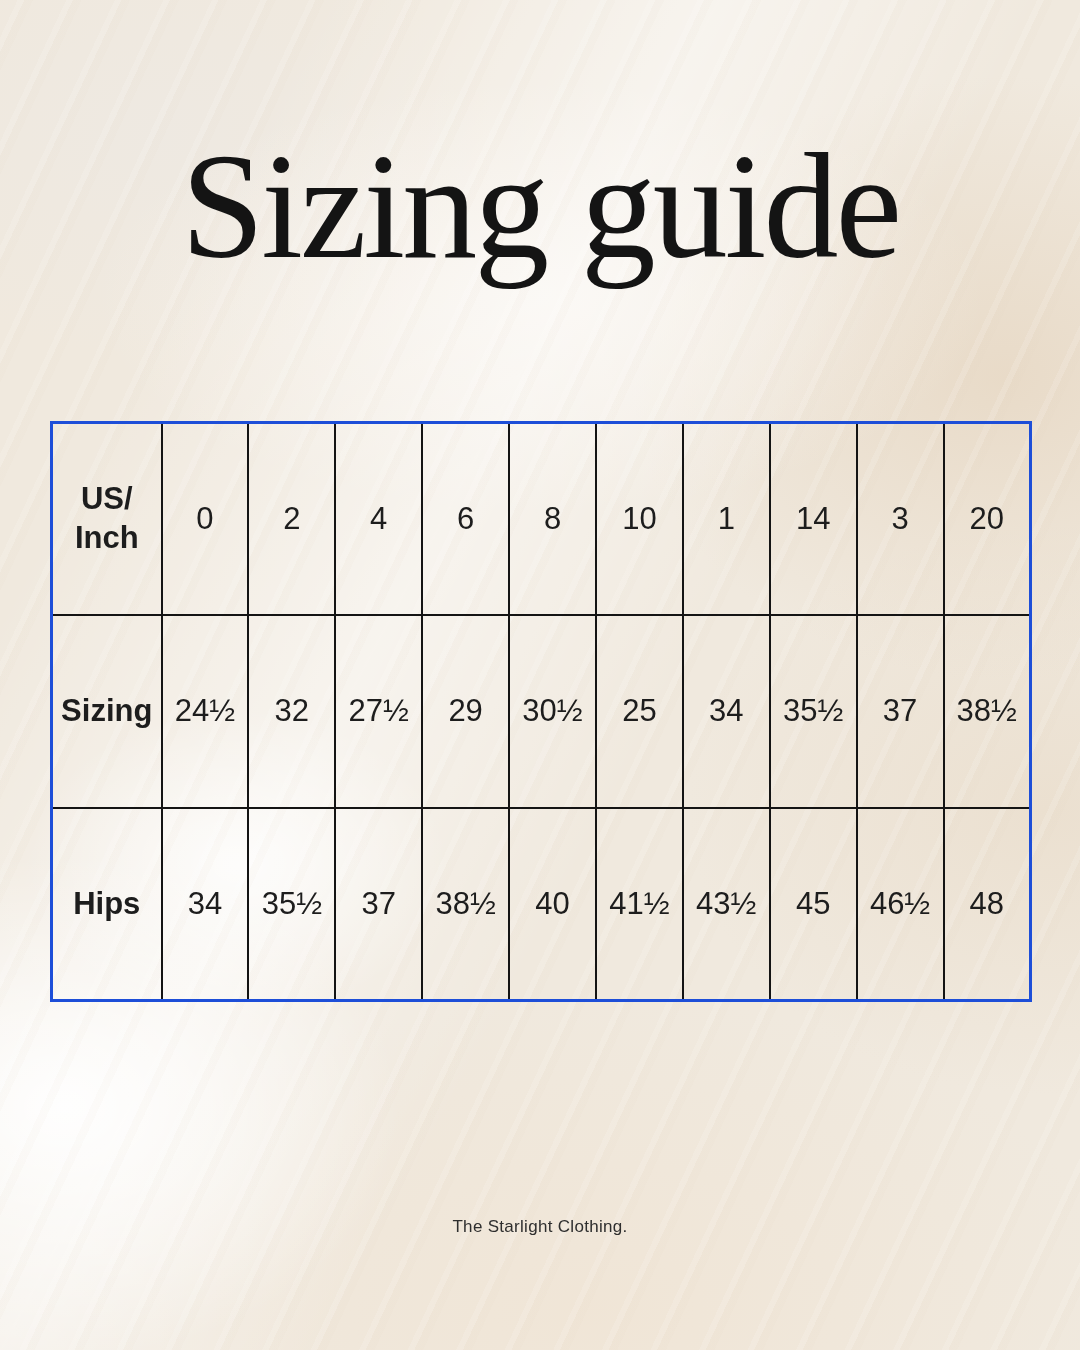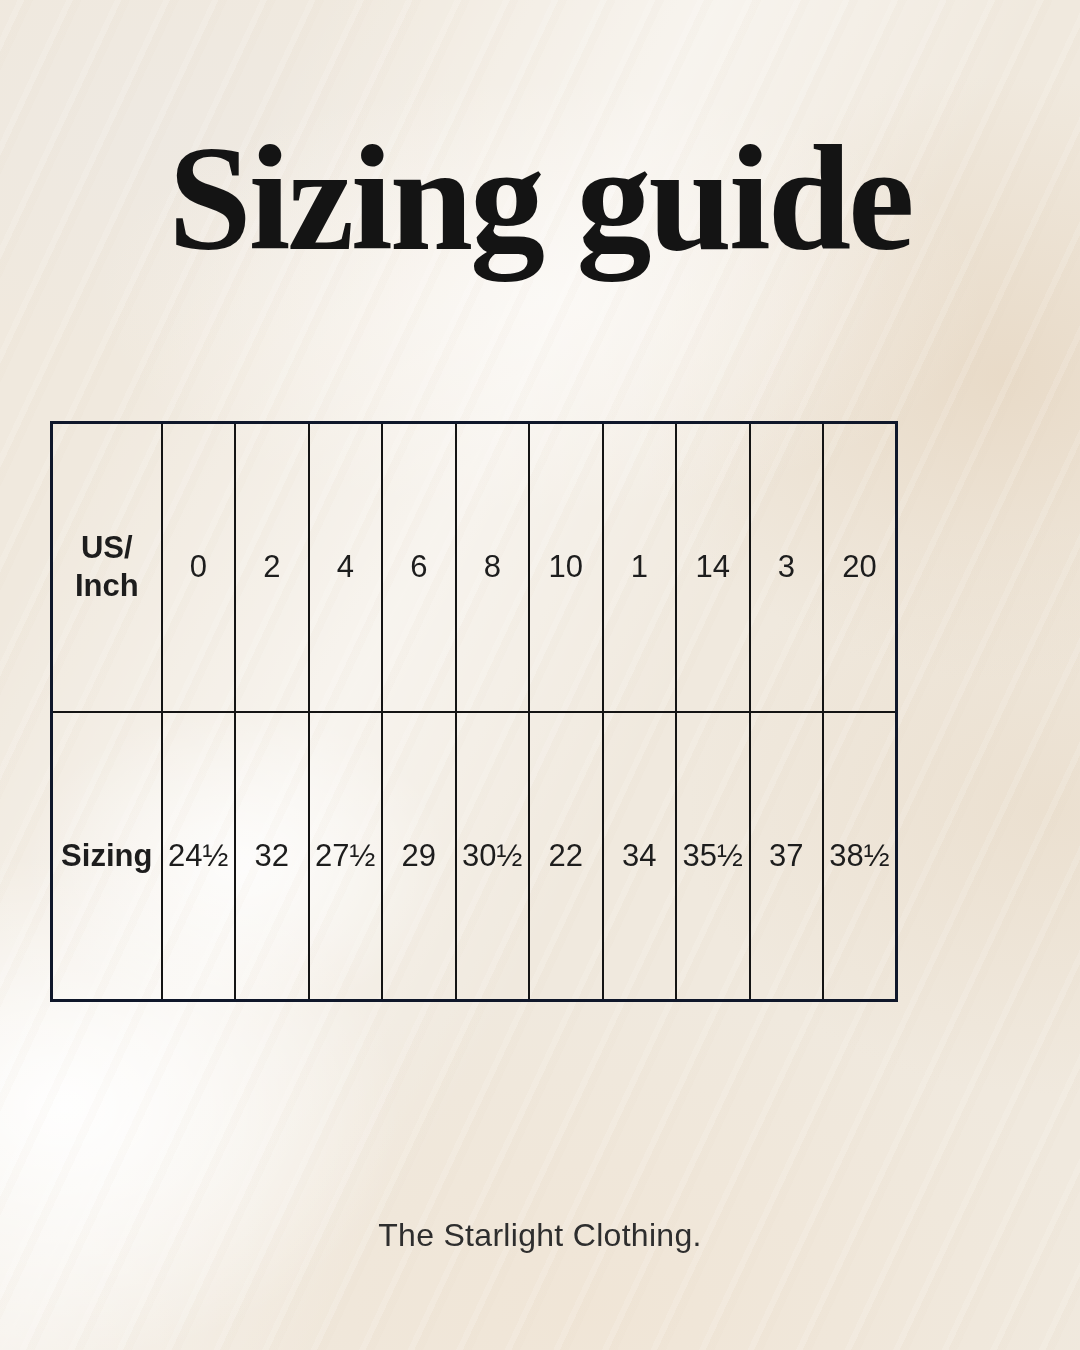--- a/index.html
+++ b/index.html
@@ -37,38 +37,38 @@
       rgba(255,255,255,0.16) 16px, rgba(255,255,255,0.16) 22px,
       rgba(222,207,186,0.08) 22px, rgba(222,207,186,0.08) 30px,
       rgba(255,255,255,0) 30px, rgba(255,255,255,0) 44px);
     opacity: 0.8;
   }
   .page-title {
     position: absolute;
     left: 0;
     right: 0;
     top: 104px;
-    margin: 8px;
+    margin: 16px;
     text-align: center;
     font-family: "Liberation Serif", serif;
-    font-weight: 700;
+    font-weight: 400;
     font-size: 150px;
     line-height: 1.15;
     letter-spacing: -3px;
     color: #141414;
   }
   .sizing-table {
     position: absolute;
     left: 50px;
     top: 421px;
-    width: 848px;
+    width: 982px;
     height: 581px;
     border-collapse: collapse;
     table-layout: fixed;
-    border: 3px solid #0f172a;
+    border: 3px solid #1d4ed8;
   }
   .sizing-table th,
   .sizing-table td {
     border: 2px solid #141414;
     text-align: center;
     vertical-align: middle;
     padding: 0;
     background: transparent;
     color: #1d1d1d;
     font-size: 31px;
@@ -80,21 +80,21 @@
   }
   .unit-line {
     line-height: 1.25;
   }
   .brand-footer {
     position: absolute;
     left: 0;
     right: 0;
     top: 1217px;
     text-align: center;
-    font-size: 32px;
+    font-size: 17px;
     color: #2e2e2e;
     letter-spacing: 0.3px;
   }
 </style>
 </head>
 <body>
 
 <div class="page">
   <div class="bg-texture"></div>
 
@@ -131,23 +131,36 @@
         <td>3</td>
         <td>20</td>
       </tr>
       <tr>
         <th>Sizing</th>
         <td>24½</td>
         <td>32</td>
         <td>27½</td>
         <td>29</td>
         <td>30½</td>
-        <td>22</td>
+        <td>25</td>
         <td>34</td>
         <td>35½</td>
         <td>37</td>
         <td>38½</td>
+      </tr>
+      <tr>
+        <th>Hips</th>
+        <td>34</td>
+        <td>35½</td>
+        <td>37</td>
+        <td>38½</td>
+        <td>40</td>
+        <td>41½</td>
+        <td>43½</td>
+        <td>45</td>
+        <td>46½</td>
+        <td>48</td>
       </tr>
     </tbody>
   </table>
 
   <div class="brand-footer">The Starlight Clothing.</div>
 </div>
 
 </body></html>

